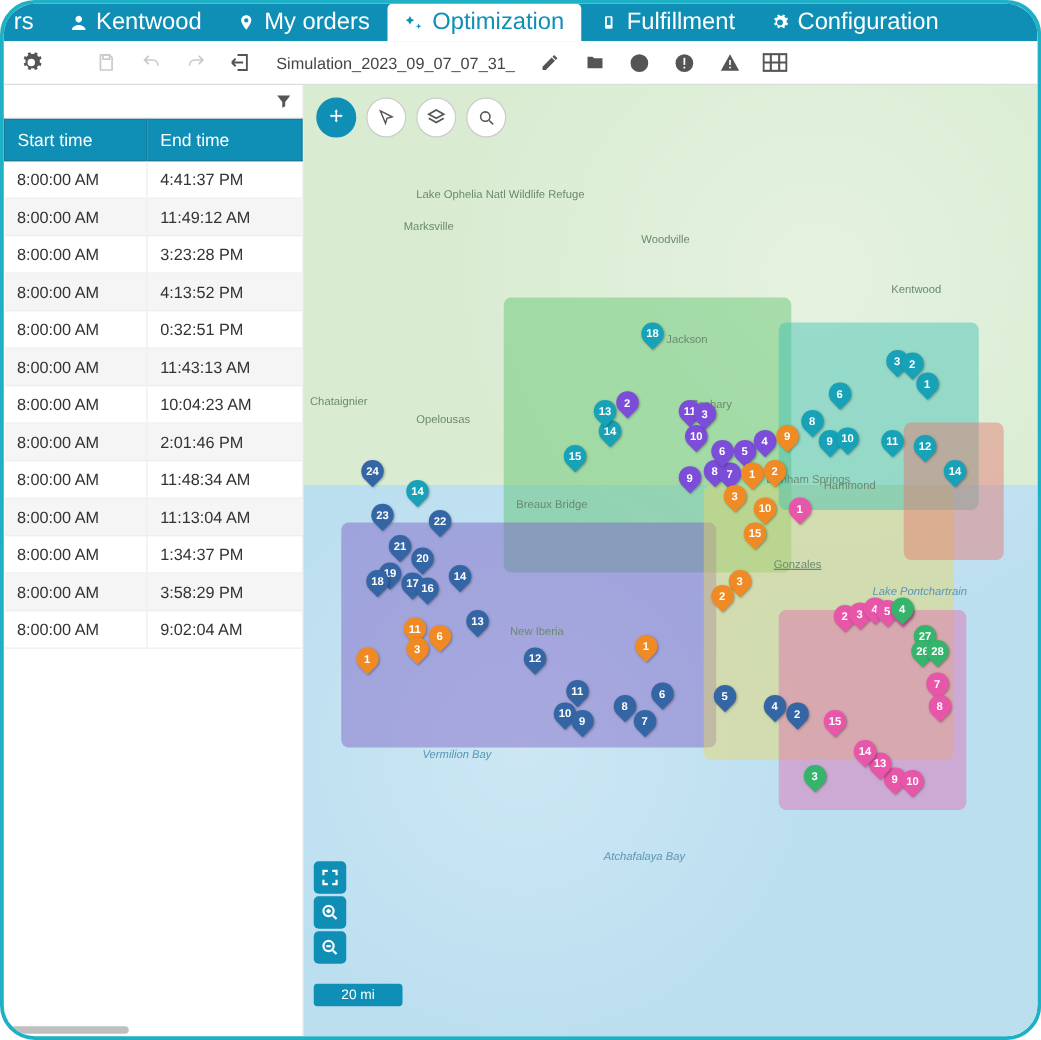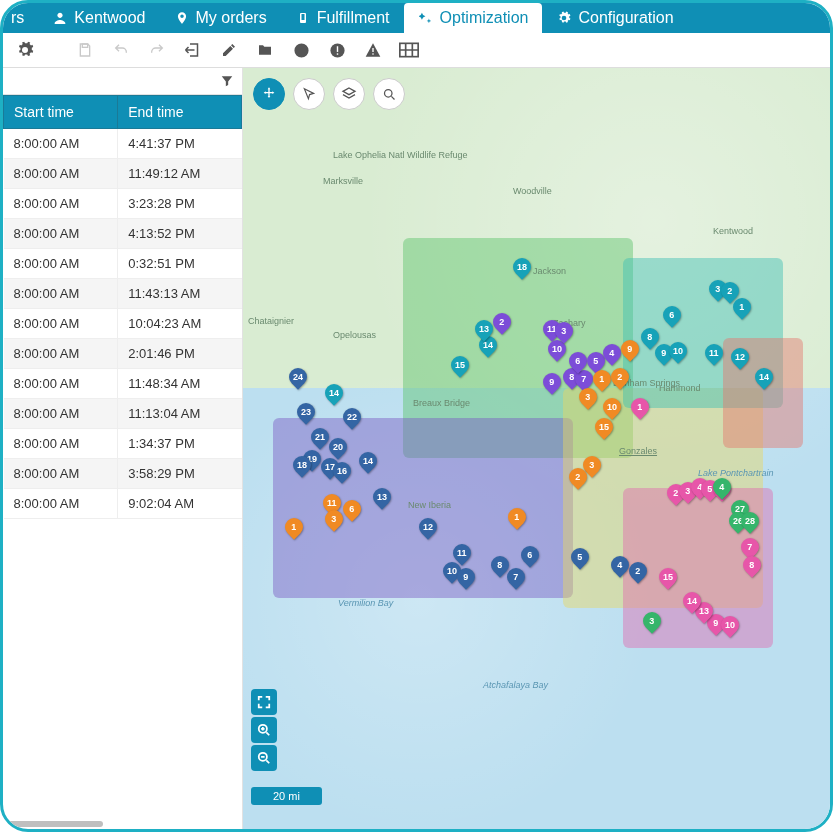--- a/index.html
+++ b/index.html
@@ -1,18 +1,18 @@
 <!DOCTYPE html>
 <html><head>
 <meta charset="utf-8">
 <style>
   html,body{margin:0;padding:0;font-family:Arial,Helvetica,sans-serif;font-size:13px;color:#333;background:#fff}
   .app{width:833px;height:832px;border:3px solid #1eb0c4;border-radius:28px;overflow:hidden;box-sizing:border-box;display:flex;flex-direction:column;position:relative}
   
-  .tabbar{height:30px;background:#0f8fb5;display:flex;align-items:stretch;color:#fff;font-size:16px;padding-left:6px}
+  .tabbar{height:30px;background:#0f8fb5;display:flex;align-items:stretch;color:#fff;font-size:19px;padding-left:6px}
   .tab{display:flex;align-items:center;gap:6px;padding:0 14px;cursor:pointer;white-space:nowrap}
   .tab .ico{width:16px;display:inline-flex;justify-content:center}
   .tab.active{background:#fff;color:#0f8fb5;border-top-left-radius:4px;border-top-right-radius:4px}
   
   .toolbar{height:34px;border-bottom:1px solid #ddd;display:flex;align-items:center;gap:12px;padding:0 10px;color:#555;background:#fff}
   .toolbar .tbtn{width:24px;height:24px;display:flex;align-items:center;justify-content:center;cursor:pointer;color:#666}
   .toolbar .sep{width:12px}
   .simname{font-size:13px;color:#444;margin:0 4px;max-width:200px;overflow:hidden;text-overflow:ellipsis;white-space:nowrap}
   
   .body{flex:1;display:flex;min-height:0}
@@ -76,37 +76,37 @@
       <span>Kentwood</span>
     </div>
     <div class="tab">
       <span class="ico">
         <svg width="14" height="14" viewBox="0 0 24 24" fill="currentColor">
             <path d="M12 2C8 2 5 5 5 9c0 5 7 13 7 13s7-8 7-13c0-4-3-7-7-7zm0 10a3 3 0 110-6 3 3 0 010 6z"></path>
           </svg>
       </span>
       <span>My orders</span>
     </div>
+    <div class="tab active">
+      <span class="ico">
+        <svg width="14" height="14" viewBox="0 0 24 24" fill="currentColor">
+            <path d="M5 3l2 4 4 2-4 2-2 4-2-4-4-2 4-2zM17 13l1 3 3 1-3 1-1 3-1-3-3-1 3-1z"></path>
+          </svg>
+      </span>
+      <span>Optimization</span>
+    </div>
     <div class="tab">
       <span class="ico">
         <svg width="12" height="14" viewBox="0 0 24 24" fill="currentColor">
             <rect x="6" y="2" width="12" height="20" rx="2"></rect>
             <rect x="9" y="4" width="6" height="12" fill="#0f8fb5"></rect>
           </svg>
       </span>
       <span>Fulfillment</span>
     </div>
-    <div class="tab active">
-      <span class="ico">
-        <svg width="14" height="14" viewBox="0 0 24 24" fill="currentColor">
-            <path d="M5 3l2 4 4 2-4 2-2 4-2-4-4-2 4-2zM17 13l1 3 3 1-3 1-1 3-1-3-3-1 3-1z"></path>
-          </svg>
-      </span>
-      <span>Optimization</span>
-    </div>
     <div class="tab">
       <span class="ico">
         <svg width="14" height="14" viewBox="0 0 24 24" fill="currentColor">
             <path d="M12 8a4 4 0 100 8 4 4 0 000-8zm9 4l2 1-1 3-2-1a9 9 0 01-2 2l1 2-3 1-1-2a9 9 0 01-3 0l-1 2-3-1 1-2a9 9 0 01-2-2l-2 1-1-3 2-1a9 9 0 010-3l-2-1 1-3 2 1a9 9 0 012-2l-1-2 3-1 1 2a9 9 0 013 0l1-2 3 1-1 2a9 9 0 012 2l2-1 1 3-2 1a9 9 0 010 3z"></path>
           </svg>
       </span>
       <span>Configuration</span>
     </div>
   </div>
 
@@ -131,20 +131,21 @@
     <div class="tbtn" style="opacity:.45">
       <svg width="16" height="16" viewBox="0 0 24 24" fill="none" stroke="#888" stroke-width="2">
           <path d="M15 14l5-5-5-5M20 9H10a6 6 0 00-6 6v1"></path>
         </svg>
     </div>
     <div class="tbtn">
       <svg width="18" height="18" viewBox="0 0 24 24" fill="none" stroke="#555" stroke-width="2">
           <path d="M8 4h10v16H8M14 12H2m0 0l4-4m-4 4l4 4"></path>
         </svg>
     </div>
+    <div class="simname">Simulation_2023_09_07_07_31_</div>
     <div class="tbtn">
       <svg width="16" height="16" viewBox="0 0 24 24" fill="#555">
           <path d="M3 17l11-11 4 4L7 21H3zM15 5l2-2 4 4-2 2z"></path>
         </svg>
     </div>
     <div class="tbtn">
       <svg width="18" height="16" viewBox="0 0 24 24" fill="#555">
           <path d="M3 5h6l2 2h10v12H3z"></path>
         </svg>
     </div>

